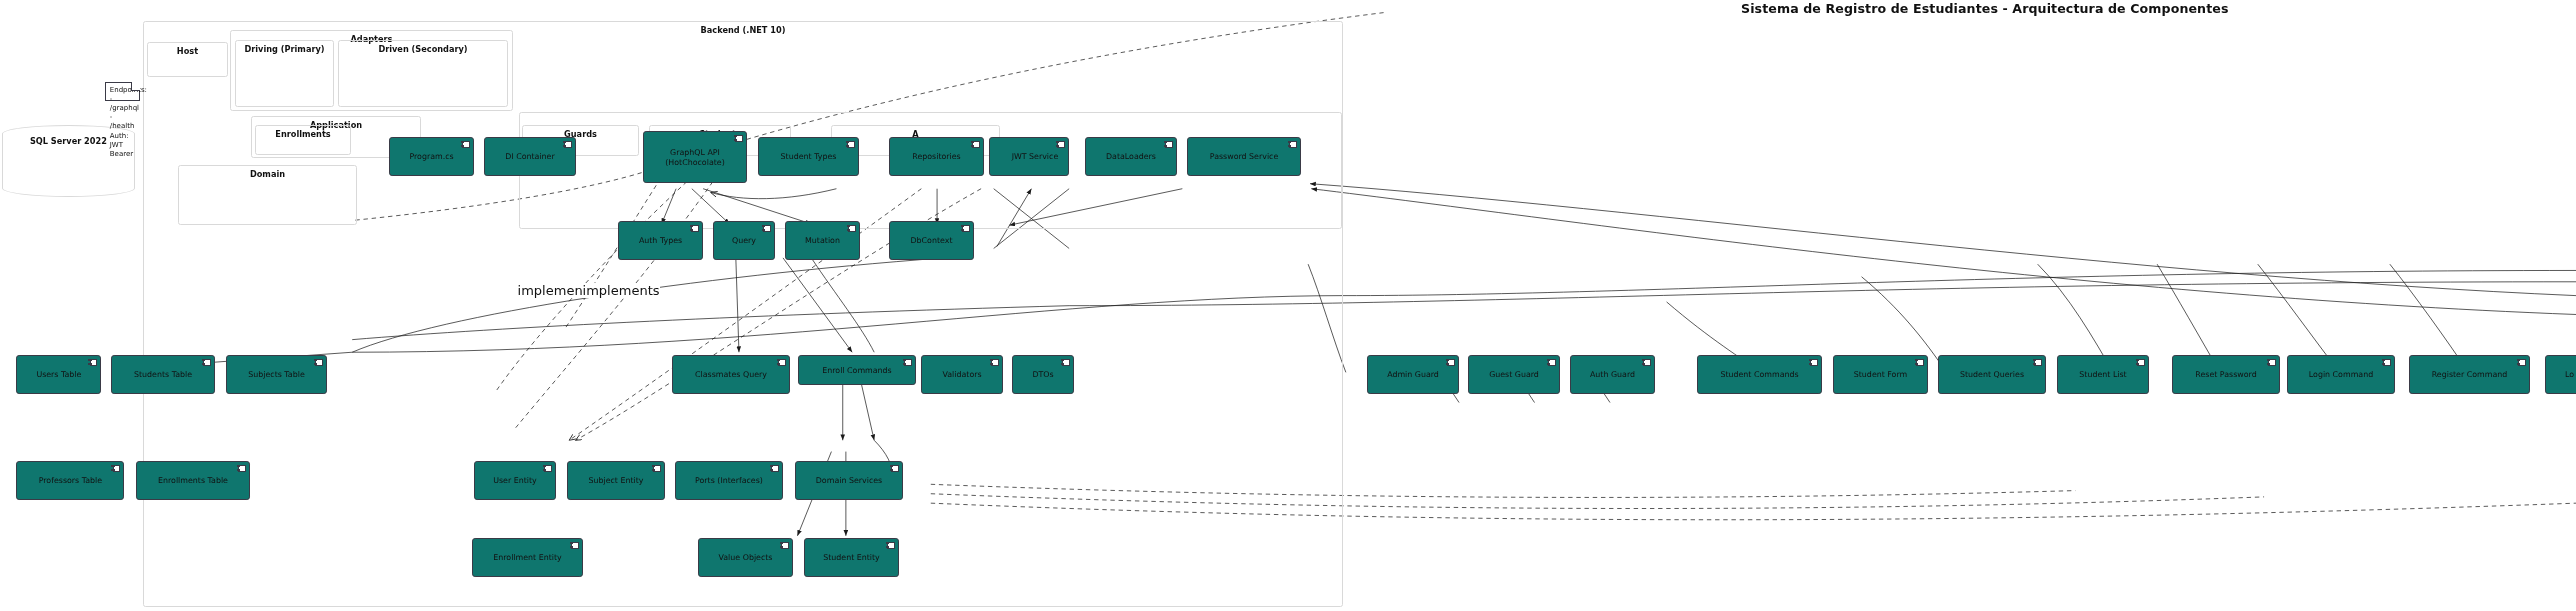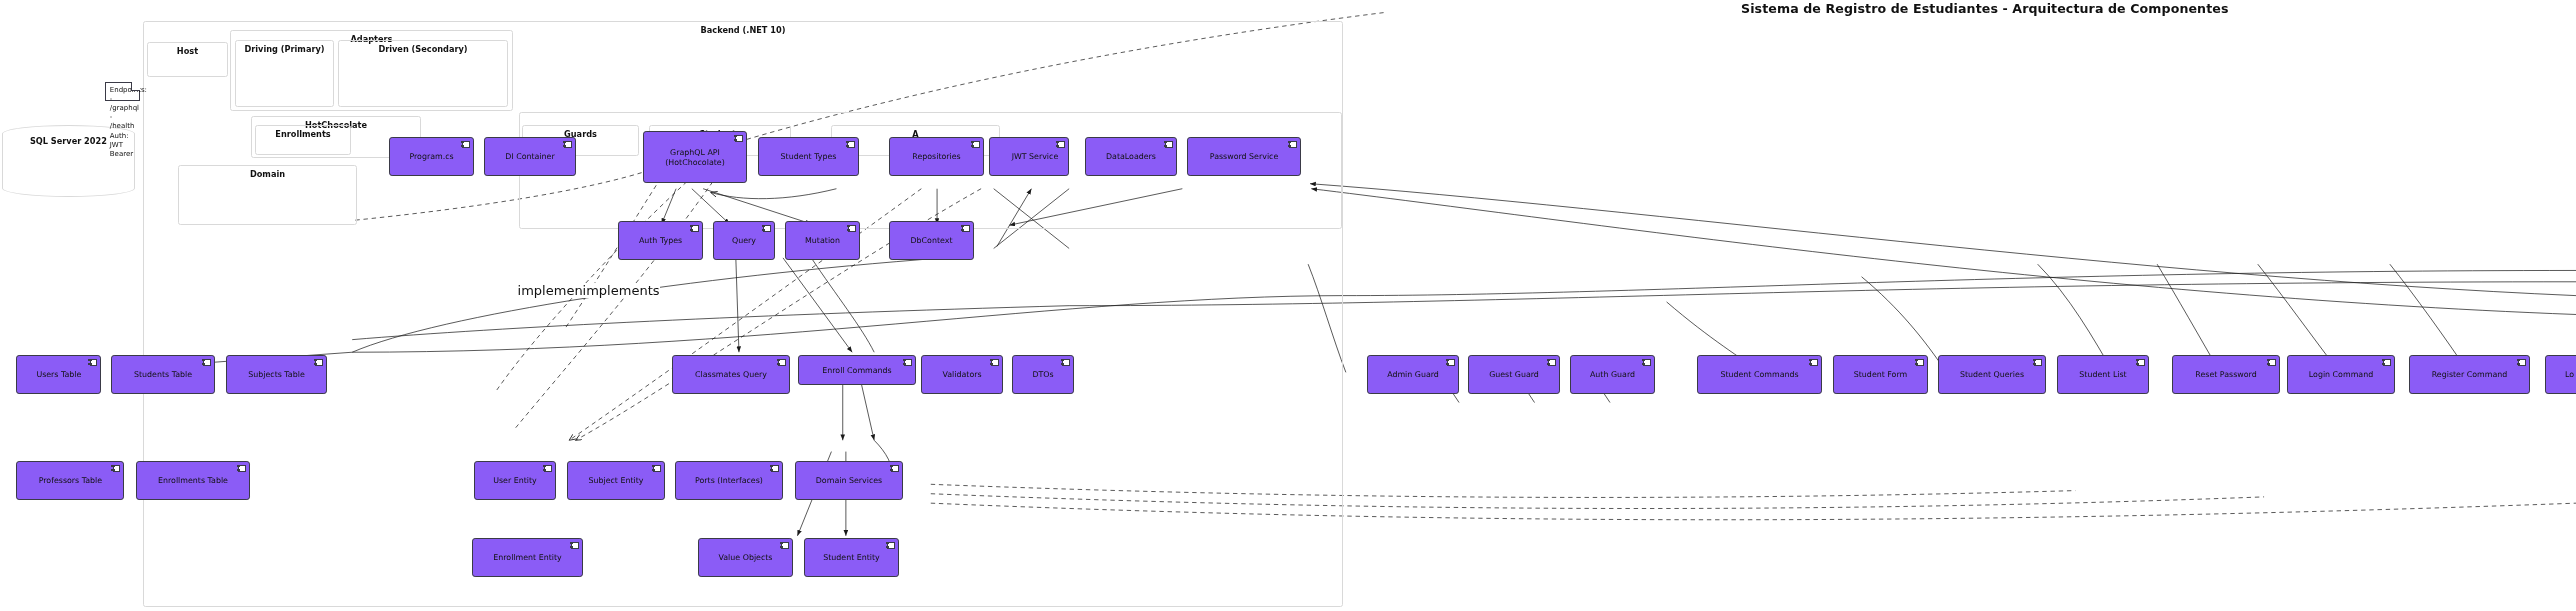--- a/index.html
+++ b/index.html
@@ -44,21 +44,21 @@
     position:absolute;left:0;right:0;top:10px;
     text-align:center;font-size:8.2px;font-weight:bold;color:#111;
     white-space:nowrap;
   }
 
   
   .component{
     position:absolute;
     border:0.6px solid #3a3a46;
     border-radius:3.1px;
-    background:#8b5cf6;
+    background:#0f766e;
     box-sizing:border-box;
     display:flex;align-items:center;justify-content:center;
     text-align:center;
     font-size:7.9px;line-height:1.18;
     color:#111;
     padding:1.3px 3.1px 0 3.1px;
     white-space:pre-line;
   }
   
   .component .uml-glyph{
@@ -202,21 +202,21 @@
 
   <div class="frame" style="left:230px;top:30px;width:283px;height:81px;">
     <div class="frame-label">Adapters</div>
   </div>
 
   <div class="frame" style="left:338px;top:40px;width:170px;height:67px;">
     <div class="frame-label">Driven (Secondary)</div>
   </div>
 
   <div class="frame" style="left:251px;top:116px;width:170px;height:42px;">
-    <div class="frame-label">HotChocolate</div>
+    <div class="frame-label">Application</div>
   </div>
 
   <div class="frame" style="left:255px;top:125px;width:96px;height:30px;">
     <div class="frame-label">Enrollments</div>
   </div>
 
   <div class="frame" style="left:178px;top:165px;width:179px;height:60px;">
     <div class="frame-label">Domain</div>
   </div>
 

